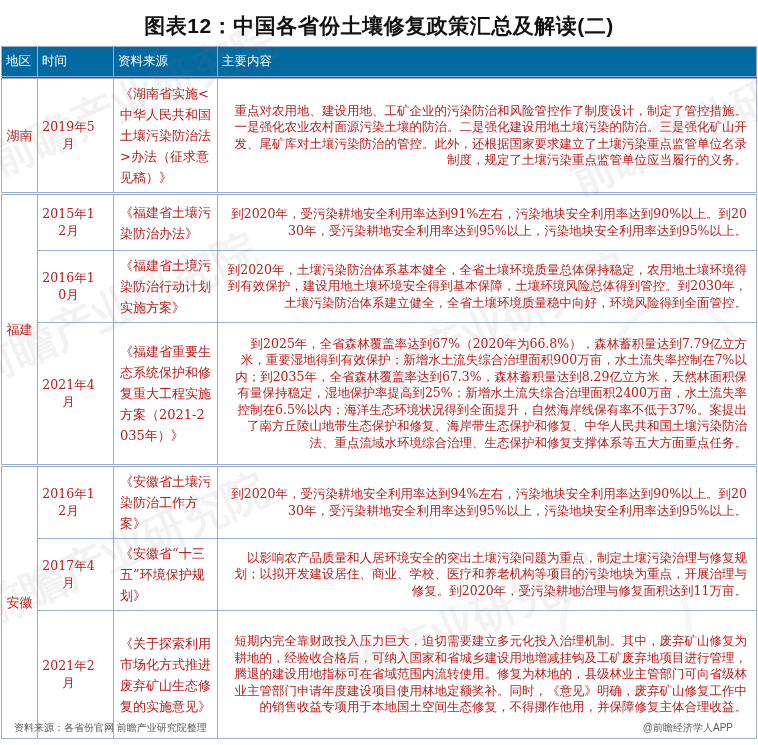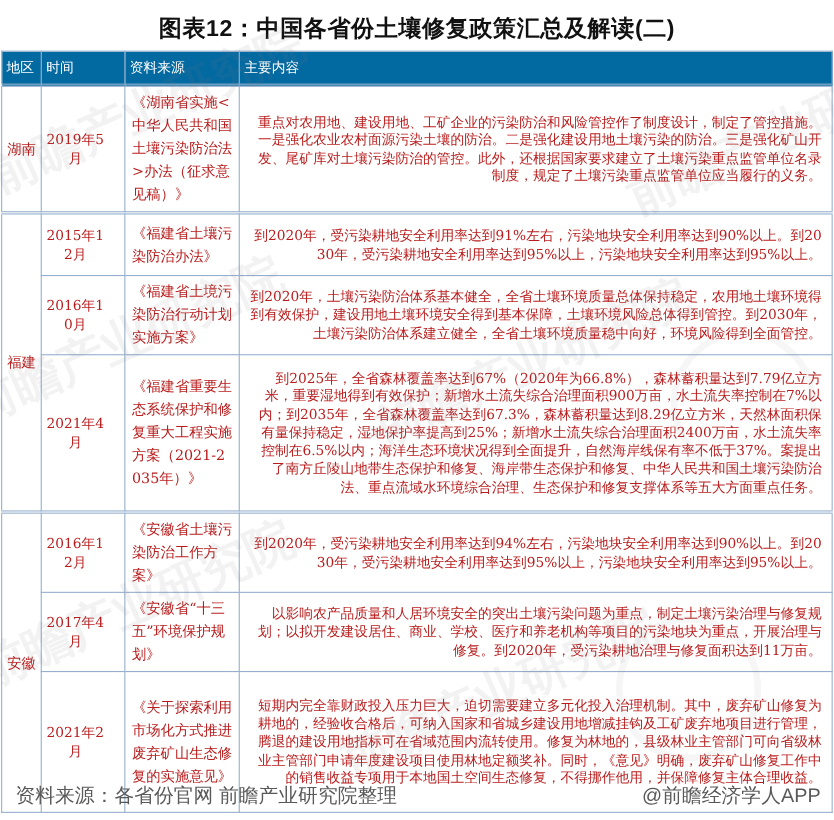--- a/index.html
+++ b/index.html
@@ -76,25 +76,25 @@
   tr.h-72{height:72px;}
   tr.h-143{height:143px;}
   tr.h-67{height:67px;}
   tr.h-64{height:64px;}
   tr.h-128{height:128px;}
   .footer{
     position:absolute;
     left:0; bottom:10px;
     width:758px;
     box-sizing:border-box;
-    padding:0 12px 0 14px;
+    padding:0 25px 0 14px;
     display:flex;
     justify-content:space-between;
     font-family:"Liberation Sans", sans-serif;
-    font-size:18px;
+    font-size:10px;
     color:#595959;
   }
   .wm{
     position:absolute;
     font-family:"Liberation Sans", sans-serif;
     color:rgba(130,130,130,0.10);
     font-weight:bold;
     transform:rotate(-24deg);
     white-space:nowrap;
     pointer-events:none;

